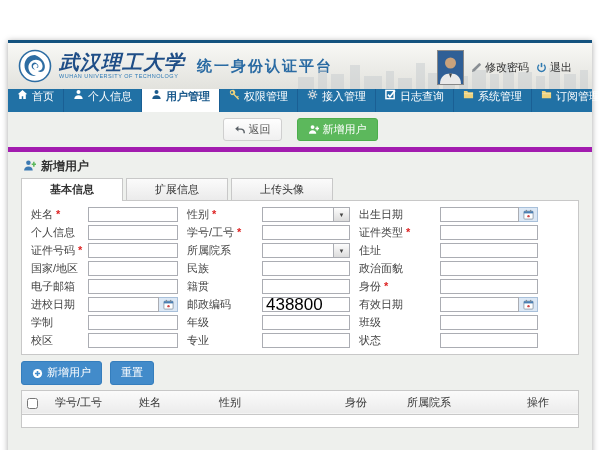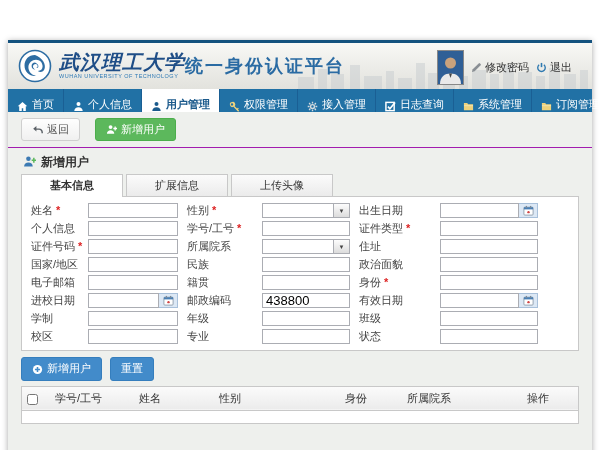--- a/index.html
+++ b/index.html
@@ -10,55 +10,55 @@
        box-shadow:0 1px 6px rgba(0,0,0,.35);display:flex;flex-direction:column;box-sizing:border-box;}
   
   .topline{height:3px;background:#14527e;}
   .banner{height:46px;background:linear-gradient(#f8f8f5,#e2e2dd);position:relative;
           display:flex;align-items:center;padding:0 10px;flex:0 0 auto;}
   .logo{width:34px;height:34px;flex:0 0 auto;}
   .title-block{margin-left:7px;line-height:1;}
   .uni-name{font-family:"DejaVu Serif","Liberation Serif",serif;font-style:italic;font-weight:bold;
             font-size:20px;color:#1f4e87;letter-spacing:1px;}
   .uni-en{font-size:5.5px;color:#2f7ab5;letter-spacing:.5px;margin-top:2px;}
-  .platform{font-size:18px;font-weight:bold;color:#2a6ba3;margin-left:0;letter-spacing:2px;}
+  .platform{font-size:15px;font-weight:bold;color:#2a6ba3;margin-left:12px;letter-spacing:2px;}
   .skyline{position:absolute;left:290px;bottom:0;opacity:.5;pointer-events:none;}
   .user-area{position:absolute;right:20px;top:4px;display:flex;align-items:center;gap:7px;height:40px;}
   .photo{width:25px;height:33px;border:1px solid #888;background:#2f5f96;display:block;}
   .hlink{display:flex;align-items:center;gap:3px;font-size:11px;color:#333;cursor:pointer;}
   .hlink .icn{display:flex;}
   
   .nav{height:23px;background:#2171a5;display:flex;flex:0 0 auto;}
-  .nav-item{display:flex;align-items:flex-end;gap:4px;padding:0 9px;font-size:11px;color:#fff;
+  .nav-item{display:flex;align-items:flex-start;gap:4px;padding:0 9px;font-size:11px;color:#fff;
             border-right:1px solid #1a5f94;cursor:pointer;white-space:nowrap;}
   .nav-item .icn{display:flex;}
   .nav-item.active{background:#fff;color:#1b5a8c;font-weight:bold;}
   
   .content{flex:1;background:#eef0ed;display:flex;flex-direction:column;overflow:hidden;}
-  .toolbar{padding:6px 13px;display:flex;gap:15px;border-bottom:1px solid #a21caf;flex:0 0 auto;}
+  .toolbar{padding:6px 13px;display:flex;gap:15px;border-bottom:5px solid #a21caf;flex:0 0 auto;justify-content:center;}
   .btn{display:inline-flex;align-items:center;gap:4px;font-size:11px;border-radius:3px;
        padding:3px 10px;cursor:pointer;line-height:1.4;}
   .btn-default{background:linear-gradient(#fefefe,#f0f0f0);border:1px solid #cfcfcf;color:#555;}
   .btn-green{background:#5cb85c;border:1px solid #4cae4c;color:#fff;}
   .btn-blue{background:#428bca;border:1px solid #357ebd;color:#fff;}
   .btn .icn{display:flex;}
   .main{padding:2px 13px 0;flex:1;overflow:hidden;}
   .sec-header{display:flex;align-items:center;gap:5px;padding:4px 2px 3px;font-size:12px;
               font-weight:bold;color:#333;}
   .tabs{display:flex;align-items:flex-end;}
   .tab{padding:3px 28px;font-size:11px;color:#333;background:linear-gradient(#fbfbfb,#ebebeb);
        border:1px solid #c8c8c8;border-bottom:none;margin-right:3px;cursor:pointer;position:relative;}
   .tab.active{background:#fff;font-weight:bold;z-index:2;margin-bottom:-1px;padding-bottom:4px;}
   .form-box{background:#fff;border:1px solid #c8c8c8;padding:6px 9px;position:relative;z-index:1;}
   .form-grid{display:grid;grid-template-columns:48px 90px 66px 88px 72px 98px;
              column-gap:9px;row-gap:3px;align-items:center;}
   .f-label{font-size:11px;color:#444;white-space:nowrap;}
   .req{color:#dd2222;margin-left:3px;font-weight:bold;}
   .f-field{display:flex;align-items:stretch;height:15px;}
-  .f-input{flex:1;min-width:0;height:100%;border:1px solid #abadb3;font-size:13px;padding:0 3px;
+  .f-input{flex:1;min-width:0;height:100%;border:1px solid #abadb3;font-size:17px;padding:0 3px;
            box-sizing:border-box;font-family:inherit;background:#fff;}
   .dd-btn{width:15px;border:1px solid #abadb3;border-left:none;background:linear-gradient(#fdfdfd,#dcdcdc);
           font-size:6px;color:#444;display:flex;align-items:center;justify-content:center;cursor:pointer;}
   .cal-btn{width:18px;border:1px solid #a8c0da;border-left:none;background:#dce8f5;
            display:flex;align-items:center;justify-content:center;cursor:pointer;}
   .form-actions{display:flex;gap:8px;margin:6px 0 5px;}
   table.list{width:100%;border-collapse:collapse;margin-top:2px;background:#fff;}
   table.list th{background:linear-gradient(#fbfbfb,#ebebeb);border-top:1px solid #c8c8c8;
                 border-bottom:1px solid #c8c8c8;font-weight:normal;text-align:left;
                 padding:4px 5px;font-size:11px;color:#333;}

